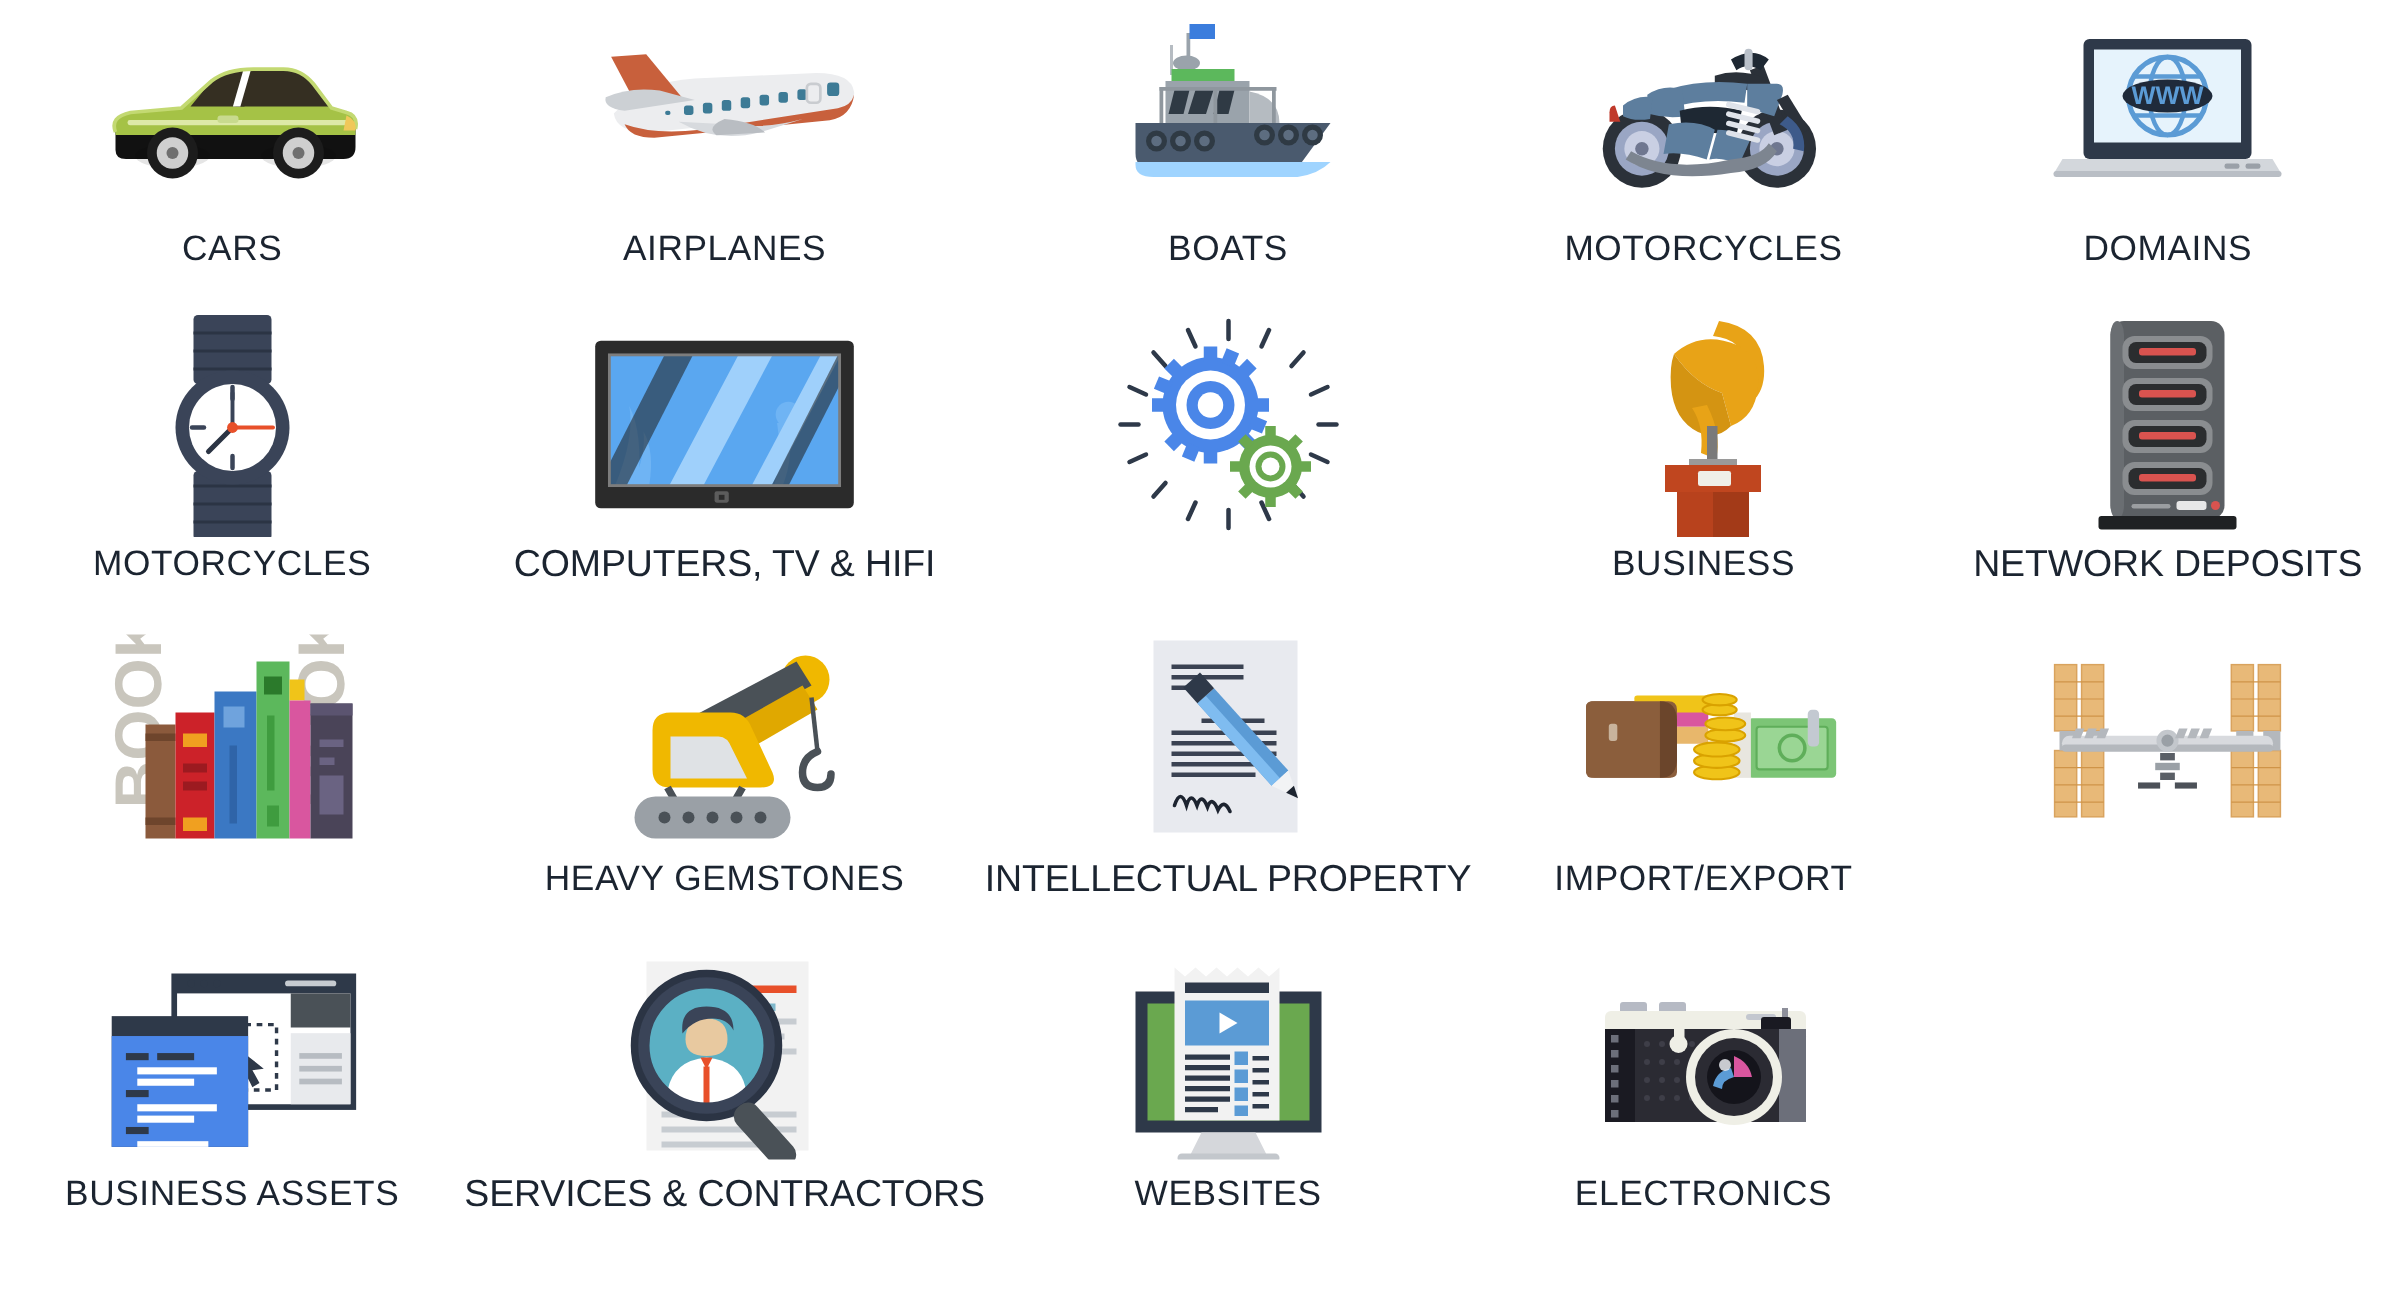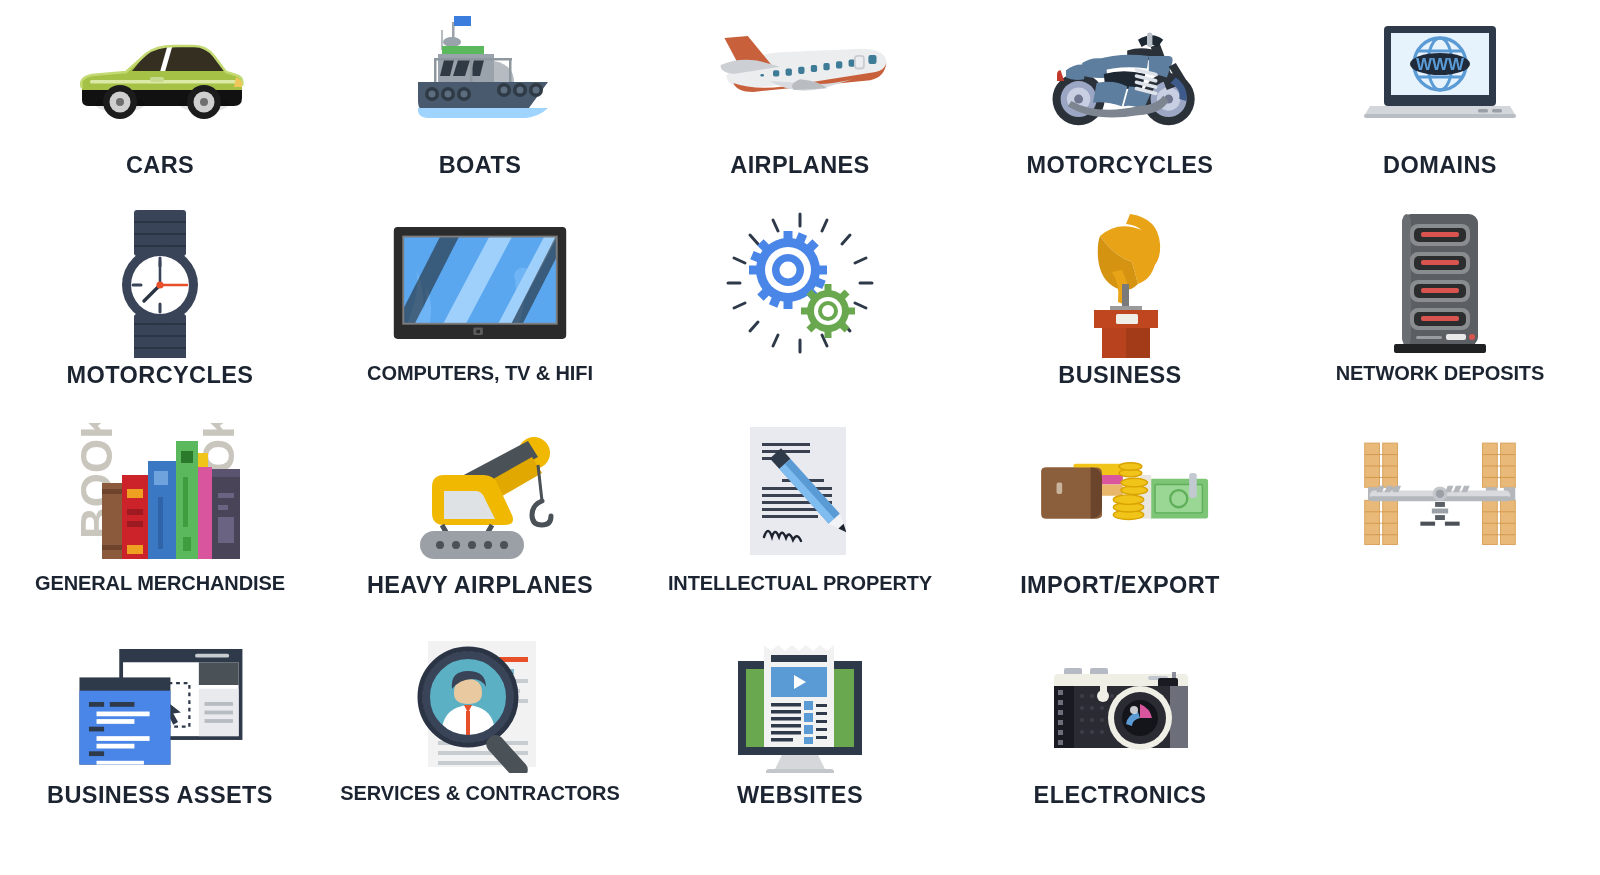--- a/index.html
+++ b/index.html
@@ -34,24 +34,24 @@
     justify-content: center;
   }
   .tile .art svg { display: block; }
   .tile .label {
     margin-top: 16px;
     font-size: 23.5px;
     letter-spacing: 0.4px;
     color: #1b2430;
     text-align: center;
     white-space: nowrap;
-    font-weight: 700;
+    font-weight: 400;
   }
   
-  .tile.long .label { font-size: 20px; letter-spacing: -0.1px; }
+  .tile.long .label { font-size: 25px; letter-spacing: -0.1px; }
 </style>
 </head>
 <body>
 
 <div id="category-grid">
 
   <div class="tile">
     <div class="art">
       <svg width="180" height="126" viewBox="0 0 180 126">
         <g transform="translate(6,34)">
@@ -73,64 +73,20 @@
           <circle cx="128" cy="58" r="10.5" fill="#cfcfcf"></circle>
           <circle cx="128" cy="58" r="4" fill="#6f6f6f"></circle>
         </g>
       </svg>
     </div>
     <div class="label">CARS</div>
   </div>
 
   <div class="tile">
     <div class="art">
-      <svg width="180" height="126" viewBox="0 0 180 126">
-        <g transform="translate(18,6)">
-          <rect x="44" y="6" width="2.5" height="26" fill="#9aa3ab"></rect>
-          <rect x="46" y="0" width="17" height="10" fill="#3b7ddd"></rect>
-          <rect x="33" y="14" width="2" height="20" fill="#b6bcc2"></rect>
-          <ellipse cx="44" cy="26" rx="9" ry="5" fill="#9aa3ab"></ellipse>
-          <rect x="34" y="30" width="42" height="10" fill="#5cb85c"></rect>
-          <rect x="30" y="38" width="56" height="28" fill="#9aa3ab"></rect>
-          <path d="M86 45 q20 4 20 21 l-20 0 z" fill="#b5bbc1"></path>
-          <g fill="#2f3a44">
-            <path d="M36 44 l10 0 l-4 16 l-10 0 z"></path>
-            <path d="M50 44 l12 0 l-5 16 l-12 0 z"></path>
-            <path d="M66 44 l10 0 l-4 16 l-10 0 z"></path>
-          </g>
-          <rect x="26" y="42" width="78" height="2.5" fill="#8f979e"></rect>
-          <rect x="26" y="42" width="2.5" height="26" fill="#8f979e"></rect>
-          <rect x="62" y="42" width="2.5" height="26" fill="#8f979e"></rect>
-          <rect x="101" y="42" width="2.5" height="26" fill="#8f979e"></rect>
-          <path d="M10 66 L140 66 L118 96 L20 96 Q10 96 10 86 Z" fill="#4a5a6e"></path>
-          <path d="M10 92 L140 92 Q132 100 118 102 L22 102 Q10 102 10 94 Z" fill="#9fd4ff"></path>
-          <g fill="#2f3a44">
-            <circle cx="24" cy="78" r="7"></circle>
-              <circle cx="40" cy="78" r="7"></circle>
-              <circle cx="56" cy="78" r="7"></circle>
-            <circle cx="96" cy="74" r="7"></circle>
-              <circle cx="112" cy="74" r="7"></circle>
-              <circle cx="128" cy="74" r="7"></circle>
-          </g>
-          <g fill="#5d6d80">
-            <circle cx="24" cy="78" r="3.5"></circle>
-              <circle cx="40" cy="78" r="3.5"></circle>
-              <circle cx="56" cy="78" r="3.5"></circle>
-            <circle cx="96" cy="74" r="3.5"></circle>
-              <circle cx="112" cy="74" r="3.5"></circle>
-              <circle cx="128" cy="74" r="3.5"></circle>
-          </g>
-        </g>
-      </svg>
-    </div>
-    <div class="label">BOATS</div>
-  </div>
-
-  <div class="tile">
-    <div class="art">
       <svg width="200" height="126" viewBox="0 0 200 126">
         <g transform="translate(8,22)">
           <path d="M10 44 Q32 20 70 18 L160 14 Q186 14 188 28 Q189 40 172 44 L36 58 Q12 58 10 44 Z" fill="#ecedef"></path>
           <path d="M18 52 Q40 60 74 56 L176 40 Q186 38 188 30 Q186 46 170 49 L40 62 Q22 62 18 52 Z" fill="#c8603c"></path>
           <path d="M8 2 L34 0 L62 34 L26 36 Z" fill="#c8603c"></path>
           <path d="M4 32 Q22 24 44 27 L70 34 L18 42 Q2 40 4 32 Z" fill="#ccd0d4"></path>
           <path d="M58 50 Q86 66 118 58 L150 48 Q120 56 94 52 Z" fill="#d7dade"></path>
           <g fill="#3d7b96">
             <rect x="62" y="38" width="7" height="7" rx="2"></rect>
             <rect x="76" y="36" width="7" height="8" rx="2"></rect>
@@ -141,20 +97,64 @@
             <rect x="146" y="26" width="7" height="8" rx="2"></rect>
             <rect x="168" y="21" width="9" height="10" rx="2.5"></rect>
           </g>
           <rect x="153" y="22" width="10" height="14" rx="3" fill="none" stroke="#c9ccd0" stroke-width="2"></rect>
           <rect x="48" y="42" width="4" height="3" rx="1.5" fill="#3d7b96"></rect>
           <path d="M92 48 q22 2 30 10 l-36 2 q-8 -6 6 -12 z" fill="#b9bdc2"></path>
         </g>
       </svg>
     </div>
     <div class="label">AIRPLANES</div>
+  </div>
+
+  <div class="tile">
+    <div class="art">
+      <svg width="180" height="126" viewBox="0 0 180 126">
+        <g transform="translate(18,6)">
+          <rect x="44" y="6" width="2.5" height="26" fill="#9aa3ab"></rect>
+          <rect x="46" y="0" width="17" height="10" fill="#3b7ddd"></rect>
+          <rect x="33" y="14" width="2" height="20" fill="#b6bcc2"></rect>
+          <ellipse cx="44" cy="26" rx="9" ry="5" fill="#9aa3ab"></ellipse>
+          <rect x="34" y="30" width="42" height="10" fill="#5cb85c"></rect>
+          <rect x="30" y="38" width="56" height="28" fill="#9aa3ab"></rect>
+          <path d="M86 45 q20 4 20 21 l-20 0 z" fill="#b5bbc1"></path>
+          <g fill="#2f3a44">
+            <path d="M36 44 l10 0 l-4 16 l-10 0 z"></path>
+            <path d="M50 44 l12 0 l-5 16 l-12 0 z"></path>
+            <path d="M66 44 l10 0 l-4 16 l-10 0 z"></path>
+          </g>
+          <rect x="26" y="42" width="78" height="2.5" fill="#8f979e"></rect>
+          <rect x="26" y="42" width="2.5" height="26" fill="#8f979e"></rect>
+          <rect x="62" y="42" width="2.5" height="26" fill="#8f979e"></rect>
+          <rect x="101" y="42" width="2.5" height="26" fill="#8f979e"></rect>
+          <path d="M10 66 L140 66 L118 96 L20 96 Q10 96 10 86 Z" fill="#4a5a6e"></path>
+          <path d="M10 92 L140 92 Q132 100 118 102 L22 102 Q10 102 10 94 Z" fill="#9fd4ff"></path>
+          <g fill="#2f3a44">
+            <circle cx="24" cy="78" r="7"></circle>
+              <circle cx="40" cy="78" r="7"></circle>
+              <circle cx="56" cy="78" r="7"></circle>
+            <circle cx="96" cy="74" r="7"></circle>
+              <circle cx="112" cy="74" r="7"></circle>
+              <circle cx="128" cy="74" r="7"></circle>
+          </g>
+          <g fill="#5d6d80">
+            <circle cx="24" cy="78" r="3.5"></circle>
+              <circle cx="40" cy="78" r="3.5"></circle>
+              <circle cx="56" cy="78" r="3.5"></circle>
+            <circle cx="96" cy="74" r="3.5"></circle>
+              <circle cx="112" cy="74" r="3.5"></circle>
+              <circle cx="128" cy="74" r="3.5"></circle>
+          </g>
+        </g>
+      </svg>
+    </div>
+    <div class="label">BOATS</div>
   </div>
 
   <div class="tile">
     <div class="art">
       <svg width="200" height="126" viewBox="0 0 200 126">
         <g transform="translate(12,8)">
           <circle cx="42" cy="84" r="29" fill="#2b3139"></circle>
           <circle cx="42" cy="84" r="20" fill="#9aa6c4"></circle>
           <circle cx="42" cy="84" r="13" fill="#c9cfe3"></circle>
           <circle cx="42" cy="84" r="5" fill="#6f7790"></circle>
@@ -419,21 +419,20 @@
           <rect x="126" y="42" width="28" height="90" fill="#4a4458"></rect>
           <rect x="126" y="42" width="28" height="8" fill="#5b5470"></rect>
           <g fill="#6a6382">
             <rect x="132" y="66" width="16" height="5"></rect>
             <rect x="132" y="78" width="10" height="5"></rect>
             <rect x="132" y="90" width="16" height="26"></rect>
           </g>
         </g>
       </svg>
     </div>
-    <div class="label">GENERAL MERCHANDISE</div>
   </div>
 
   <div class="tile">
     <div class="art">
       <svg width="180" height="140" viewBox="0 0 180 140">
         <g transform="translate(16,4)">
           <circle cx="128" cy="26" r="16" fill="#f0b800"></circle>
           <path d="M54 50 L122 14 L132 30 L66 66 Z" fill="#4a5157"></path>
           <path d="M62 66 L126 30 L136 46 L74 82 Z" fill="#e0a800"></path>
           <path d="M26 60 q0 -12 12 -12 l40 0 q10 0 14 10 l14 30 q4 10 -8 10 l-60 0 q-12 0 -12 -12 z" fill="#f0b800"></path>
@@ -445,21 +444,21 @@
               <circle cx="50" cy="118" r="4"></circle>
               <circle cx="66" cy="118" r="4"></circle>
             <circle cx="82" cy="118" r="4"></circle>
               <circle cx="98" cy="118" r="4"></circle>
           </g>
           <line x1="132" y1="38" x2="136" y2="74" stroke="#4a5157" stroke-width="3"></line>
           <path d="M136 74 q-10 4 -10 14 q0 10 10 10 q9 0 9 -9" fill="none" stroke="#4a5157" stroke-width="5" stroke-linecap="round"></path>
         </g>
       </svg>
     </div>
-    <div class="label">HEAVY AIRPLANES</div>
+    <div class="label">HEAVY GEMSTONES</div>
   </div>
 
   <div class="tile long">
     <div class="art">
       <svg width="180" height="140" viewBox="0 0 180 140">
         <g transform="translate(40,4)">
           <rect x="0" y="0" width="96" height="128" fill="#e8eaef"></rect>
           <g fill="#3a4252">
             <rect x="12" y="16" width="48" height="3"></rect>
             <rect x="12" y="23" width="48" height="3"></rect>

